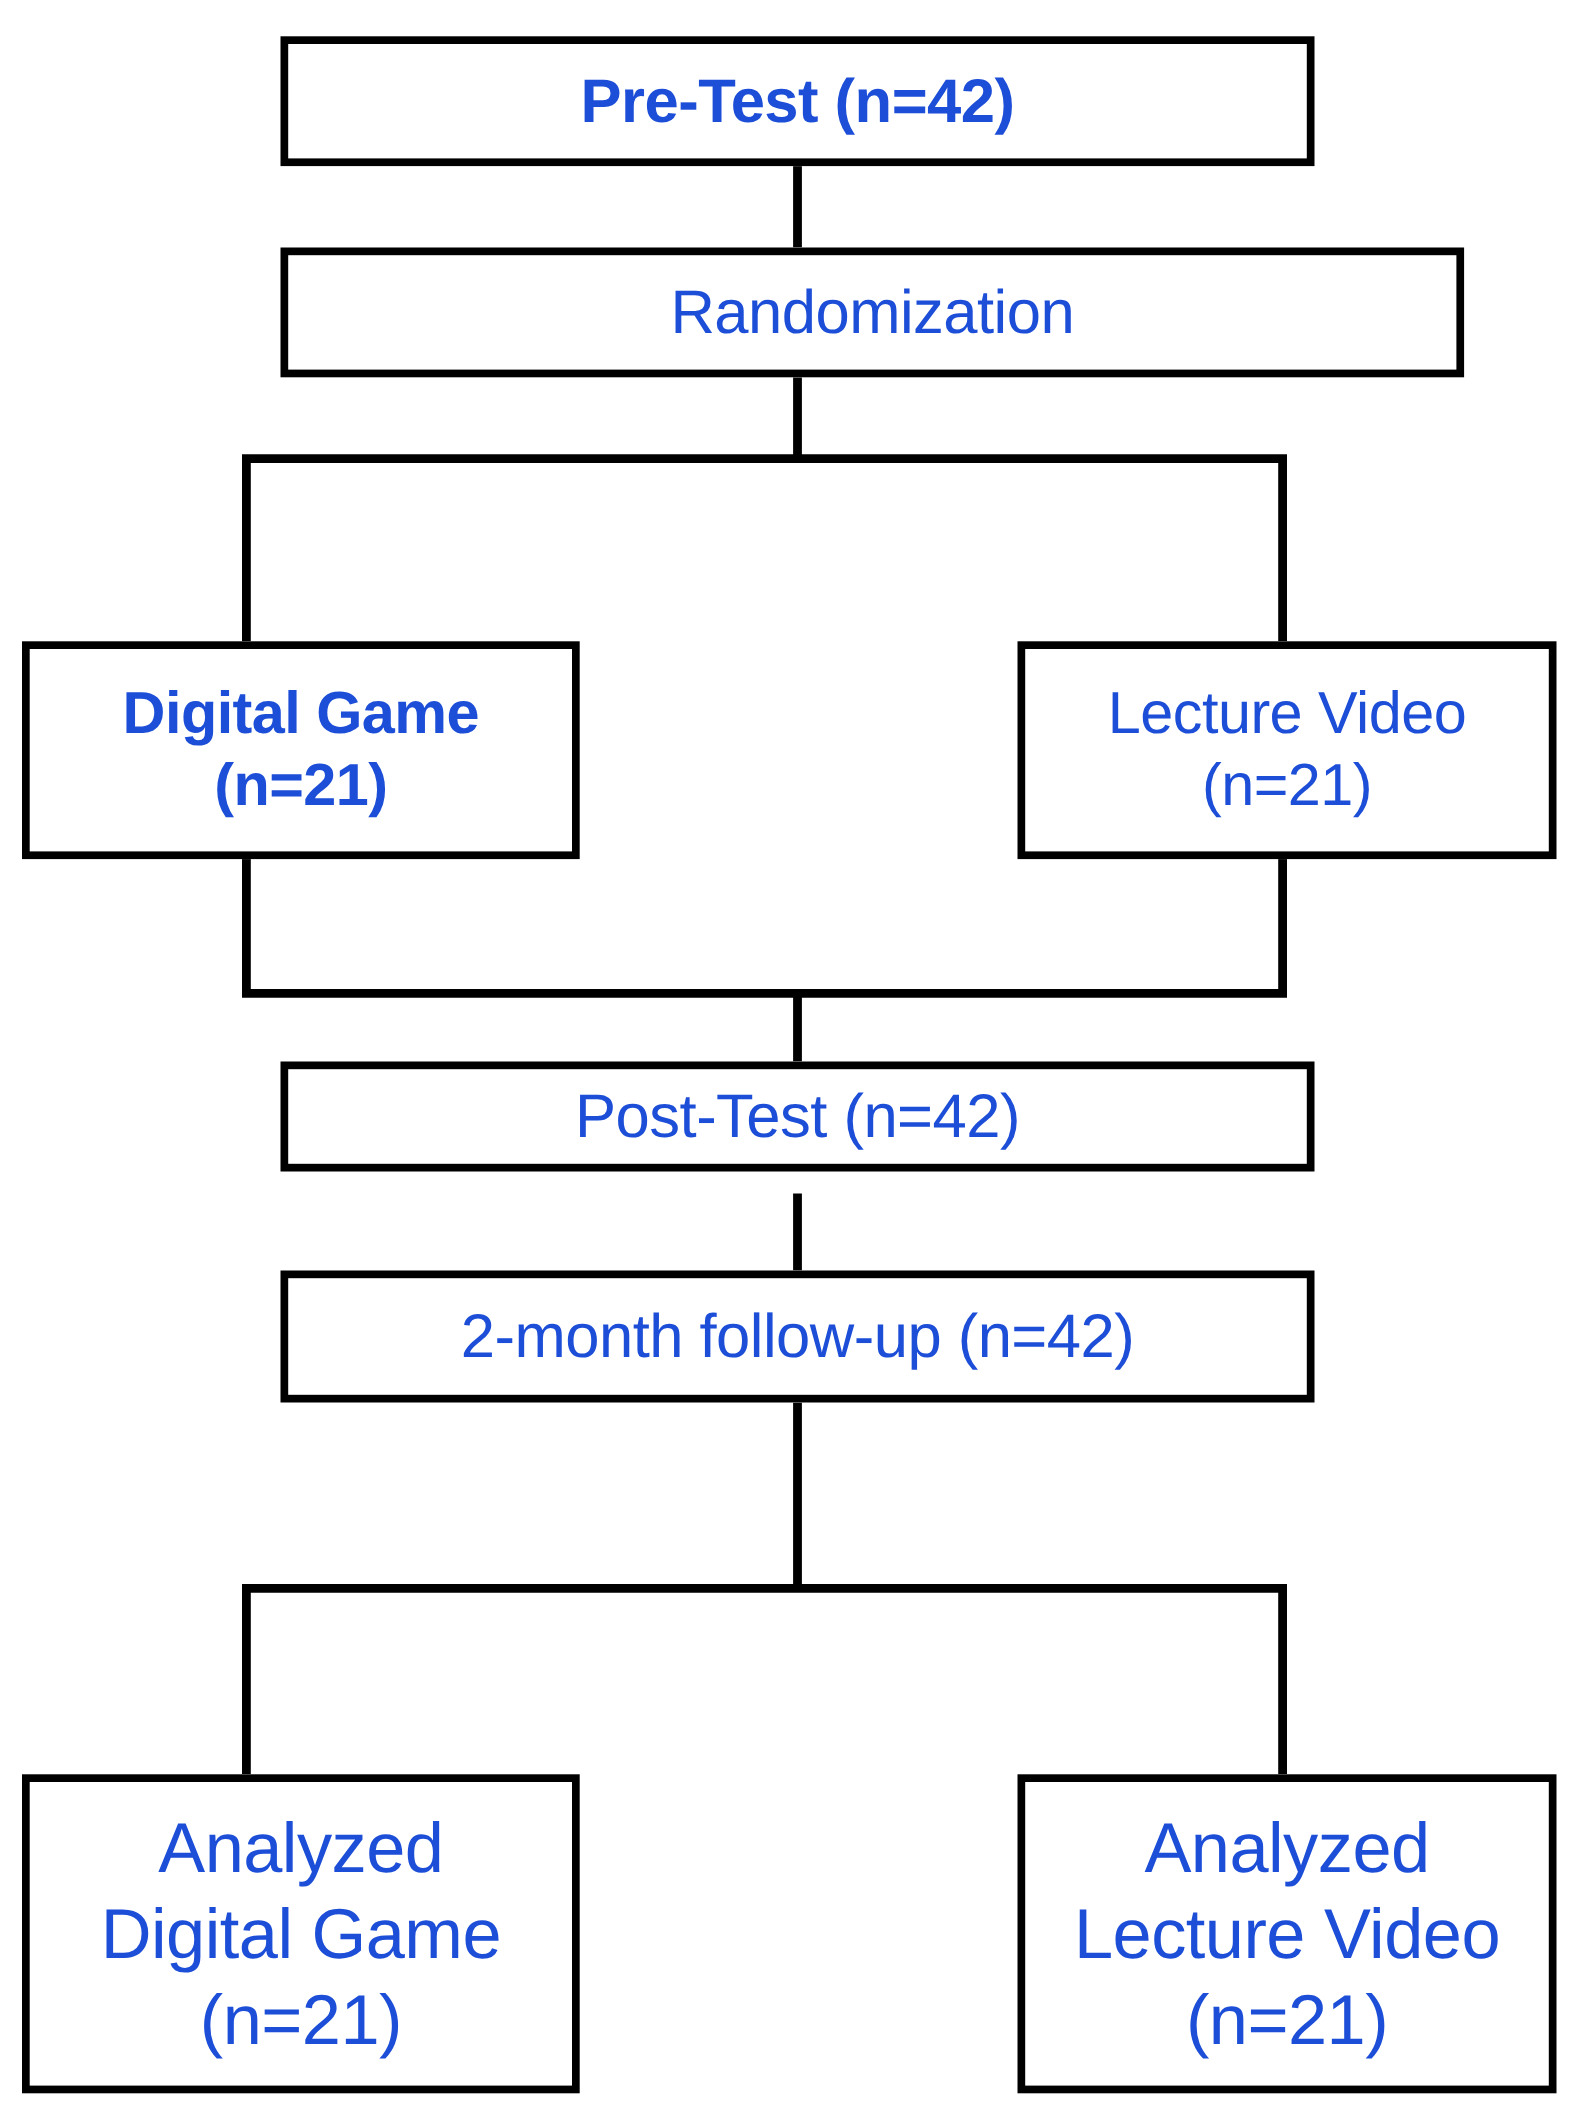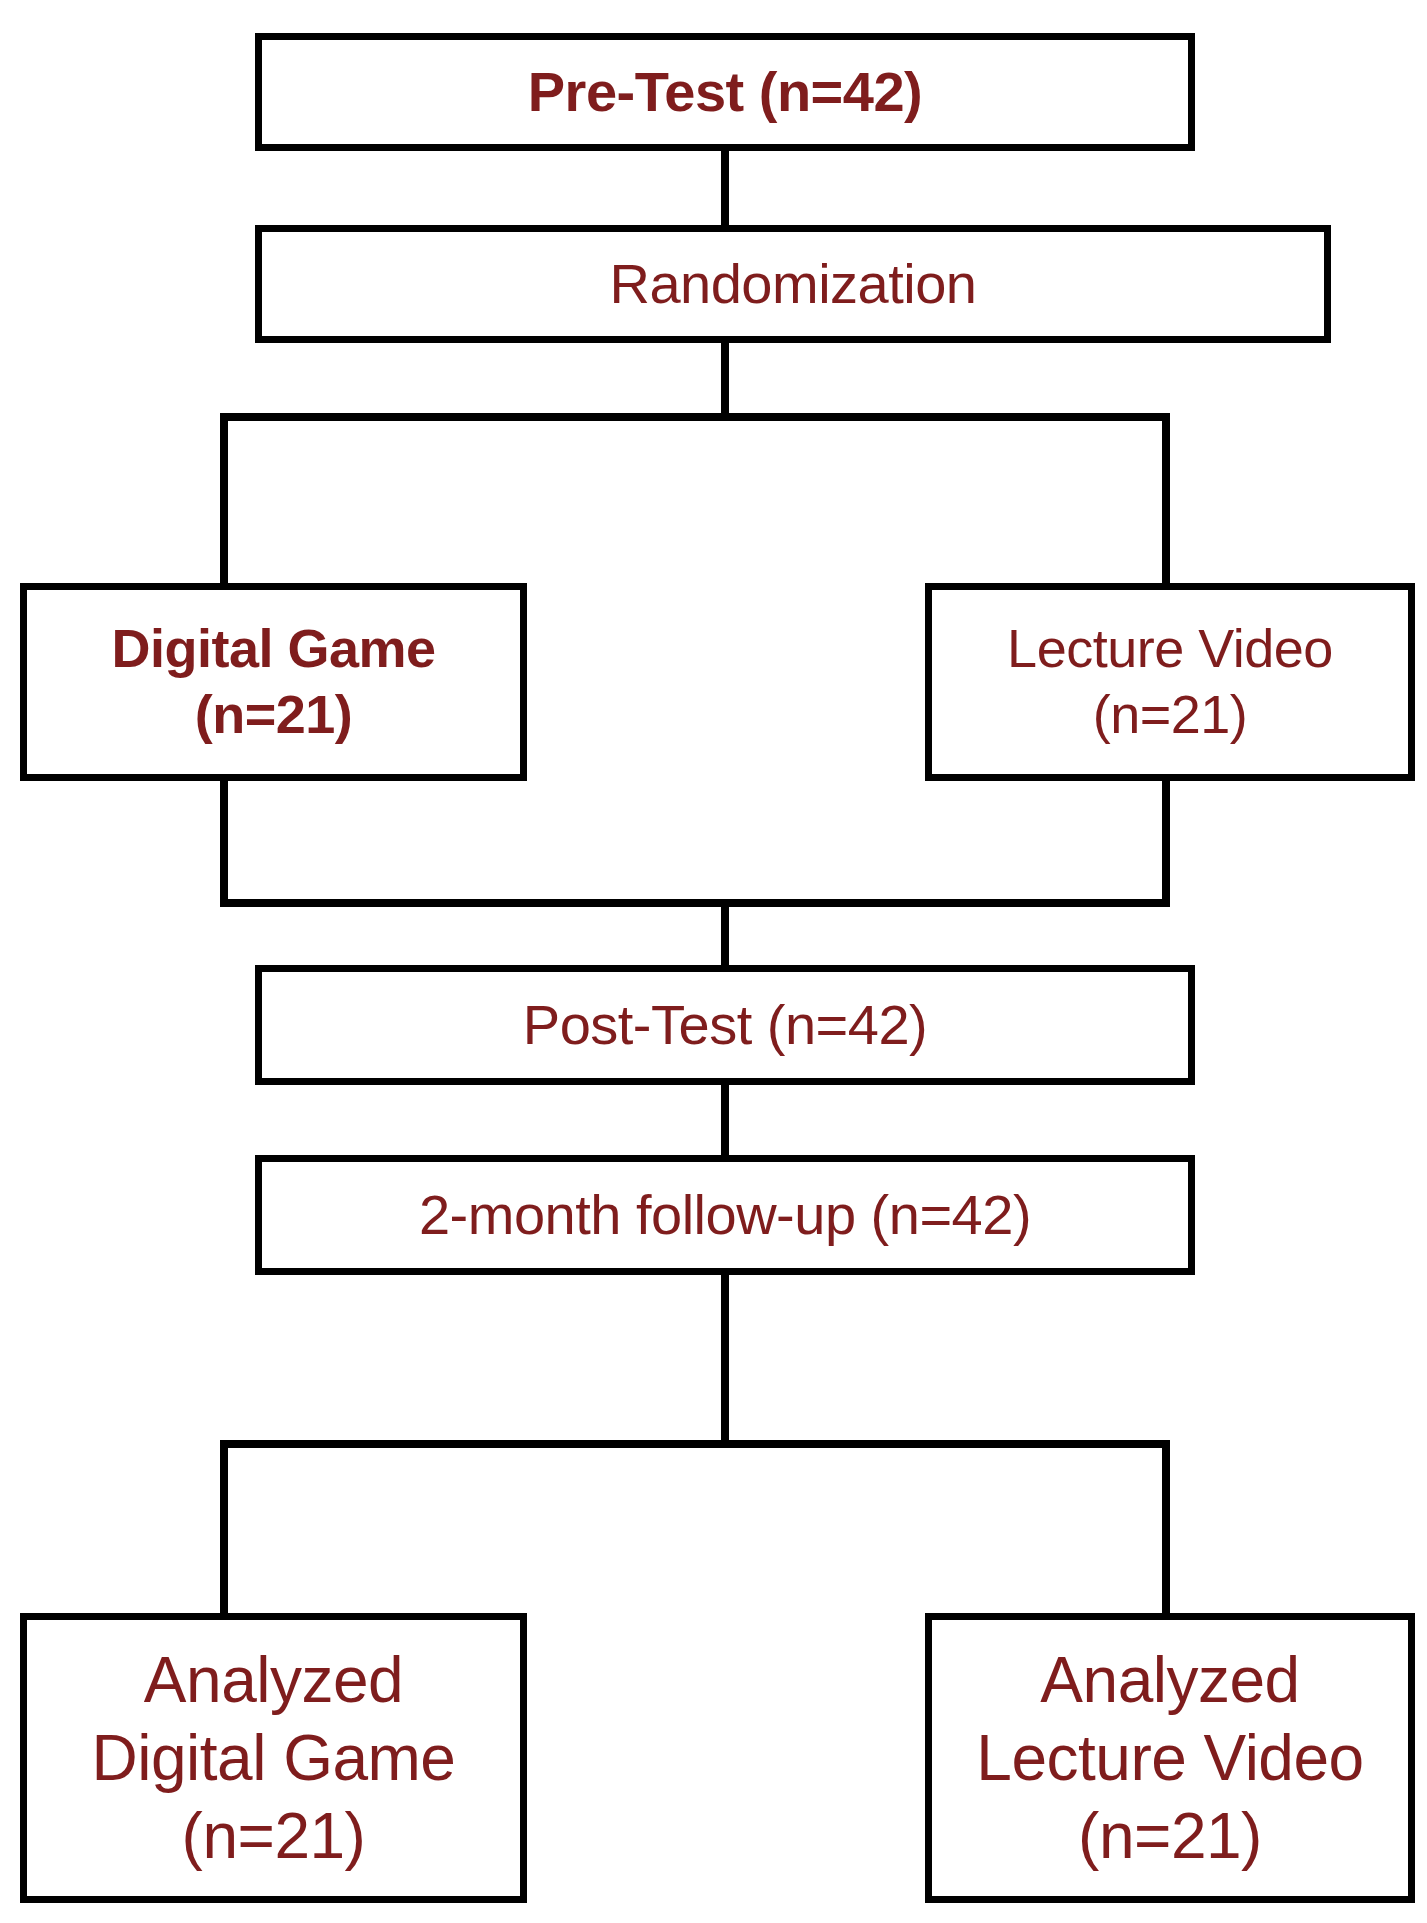--- a/index.html
+++ b/index.html
@@ -30,21 +30,21 @@
     box-sizing: border-box;
     background: #ffffff;
     border: 7px solid #000000;
     display: flex;
     align-items: center;
     justify-content: center;
     text-align: center;
   }
   .node-label {
     font-family: "Liberation Sans", sans-serif;
-    color: #7f1d1d;
+    color: #1d4ed8;
     font-weight: 400;
     line-height: 1.22;
     white-space: pre-line;
     letter-spacing: -0.5px;
   }
   .size-lg { font-size: 56px; }
   .size-md { font-size: 54px; }
   .size-sm { font-size: 64px; }
   .bold { font-weight: 700; }
 </style>
@@ -88,21 +88,21 @@
   <div class="node-box" style="left:20px; top:583px; width:507px; height:198px;">
     <span class="node-label size-md bold">Digital Game
 (n=21)</span>
   </div>
 
   <div class="node-box" style="left:925px; top:583px; width:490px; height:198px;">
     <span class="node-label size-md">Lecture Video
 (n=21)</span>
   </div>
 
-  <div class="node-box" style="left:255px; top:965px; width:940px; height:120px;">
+  <div class="node-box" style="left:255px; top:965px; width:940px; height:100px;">
     <span class="node-label size-lg">Post-Test (n=42)</span>
   </div>
 
   <div class="node-box" style="left:255px; top:1155px; width:940px; height:120px;">
     <span class="node-label size-lg">2-month follow-up (n=42)</span>
   </div>
 
   <div class="node-box" style="left:20px; top:1613px; width:507px; height:290px;">
     <span class="node-label size-sm">Analyzed
 Digital Game

